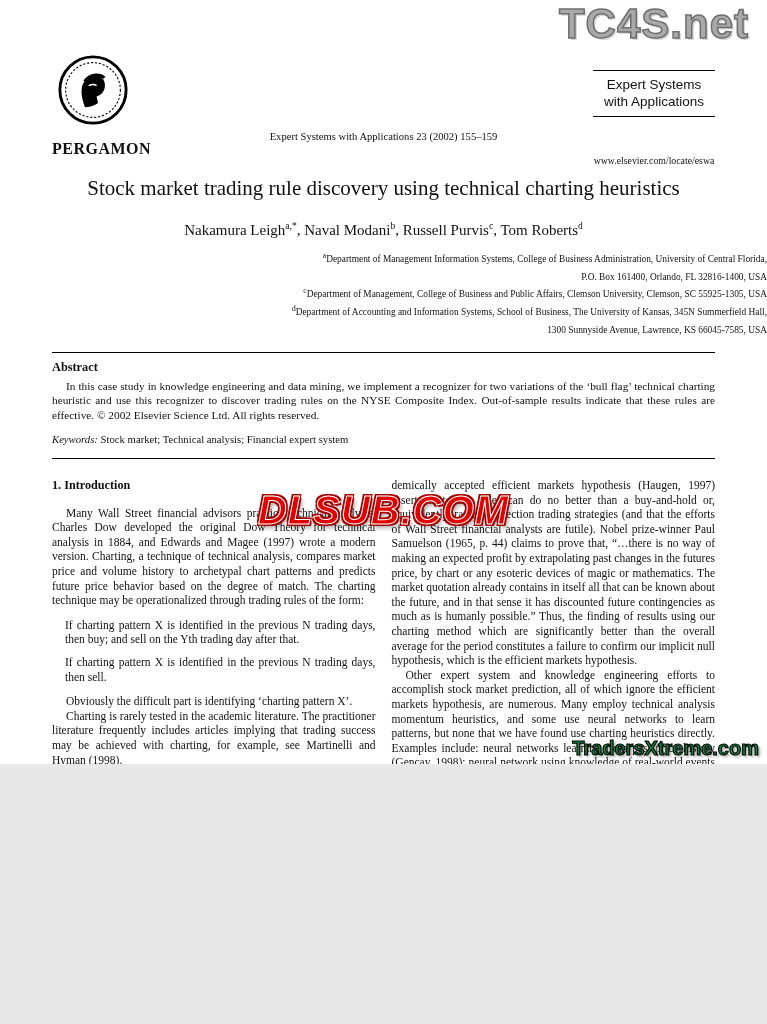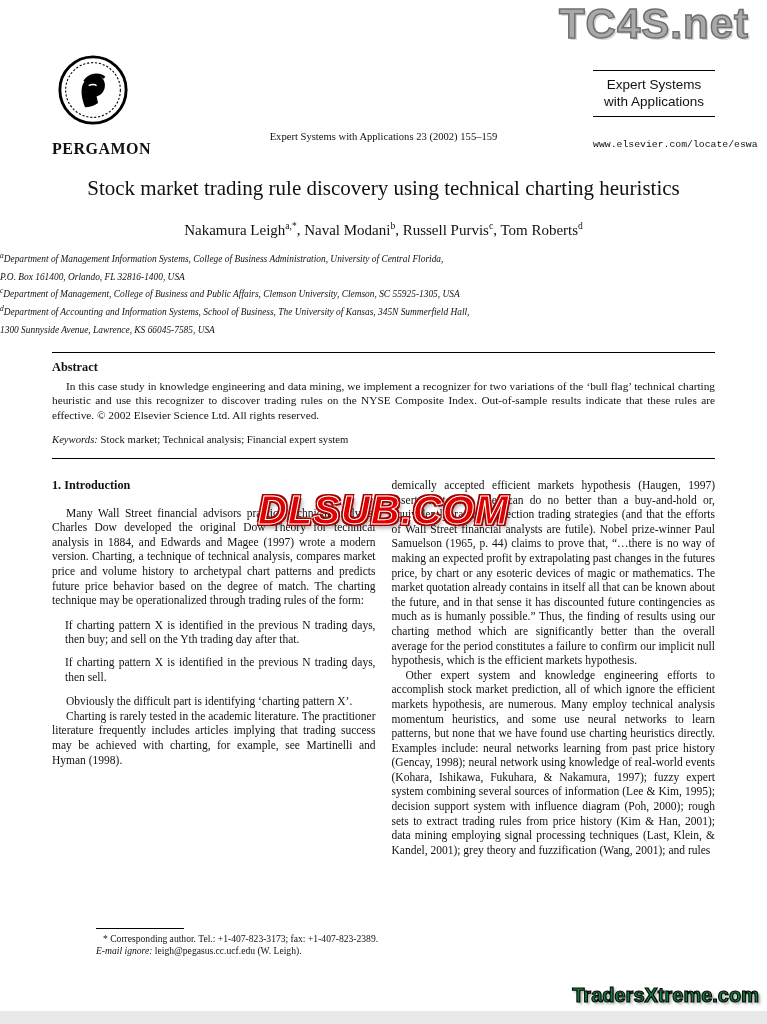--- a/index.html
+++ b/index.html
@@ -1,17 +1,17 @@
 <!DOCTYPE html>
 <html><head>
 <meta charset="utf-8">
 <style>
   html,body { margin:0; padding:0; background:#e8e8e8; }
   .page {
-    position:relative; width:767px; height:1011px; margin:0 auto;
+    position:relative; width:767px; height:764px; margin:0 auto;
     background:#ffffff; overflow:hidden;
     font-family:"Liberation Serif", serif; color:#111;
   }
 
   
   .tc4s {
     position:absolute; top:0px; right:18px; z-index:30;
     font-family:"Liberation Sans", sans-serif; font-weight:800;
     font-size:42px; letter-spacing:1px;
     color:#a9a9a9; -webkit-text-stroke:1.5px #6f6f6f;
@@ -37,29 +37,29 @@
   
   .pergamon { position:absolute; left:52px; top:54px; width:82px; text-align:center; }
   .pergamon-label { font-weight:bold; font-size:16px; letter-spacing:.5px; margin-top:10px; }
   .citation { position:absolute; left:0; right:0; top:131px; text-align:center; font-size:10.6px; }
   .journal-block {
     position:absolute; right:52px; top:70px; width:122px; text-align:center;
     font-family:"Liberation Sans", sans-serif;
   }
   .jn-rule { border-top:1px solid #000; }
   .jn-name { font-size:13.5px; line-height:17px; padding:5px 0 6px; }
-  .jn-site { font-family:Liberation Mono, monospace; font-size:9.8px; margin-top:22px; }
+  .jn-site { font-family:Liberation Serif, serif; font-size:9.8px; margin-top:38px; }
 
   
   .title { position:absolute; left:40px; right:40px; top:176px; margin:0;
            text-align:center; font-size:21px; font-weight:normal; }
   .authors { position:absolute; left:0; right:0; top:221px; text-align:center; font-size:15px; }
   .authors sup { font-size:9.5px; }
-  .affils { position:absolute; left:0; right:0; top:249px; text-align:left;
-            font-style:italic; font-size:9.4px; line-height:13.5px; }
+  .affils { position:absolute; left:0; right:0; top:249px; text-align:right;
+            font-size:9.4px; line-height:13.5px; }
   .affils sup { font-size:7.5px; }
 
   
   .abstract {
     position:absolute; left:52px; right:52px; top:352px;
     border-top:1px solid #000; border-bottom:1px solid #000;
   }
   .abs-heading { font-weight:bold; font-size:12.3px; margin:7px 0 4px; }
   .abs-text { font-size:11.3px; line-height:14.4px; text-align:justify; text-indent:14px; margin:0 0 11px; }
   .keywords { font-size:10.7px; margin:0 0 13px; }

